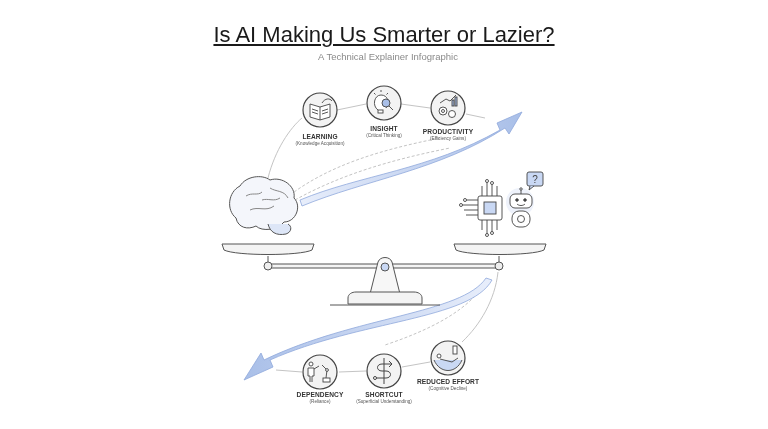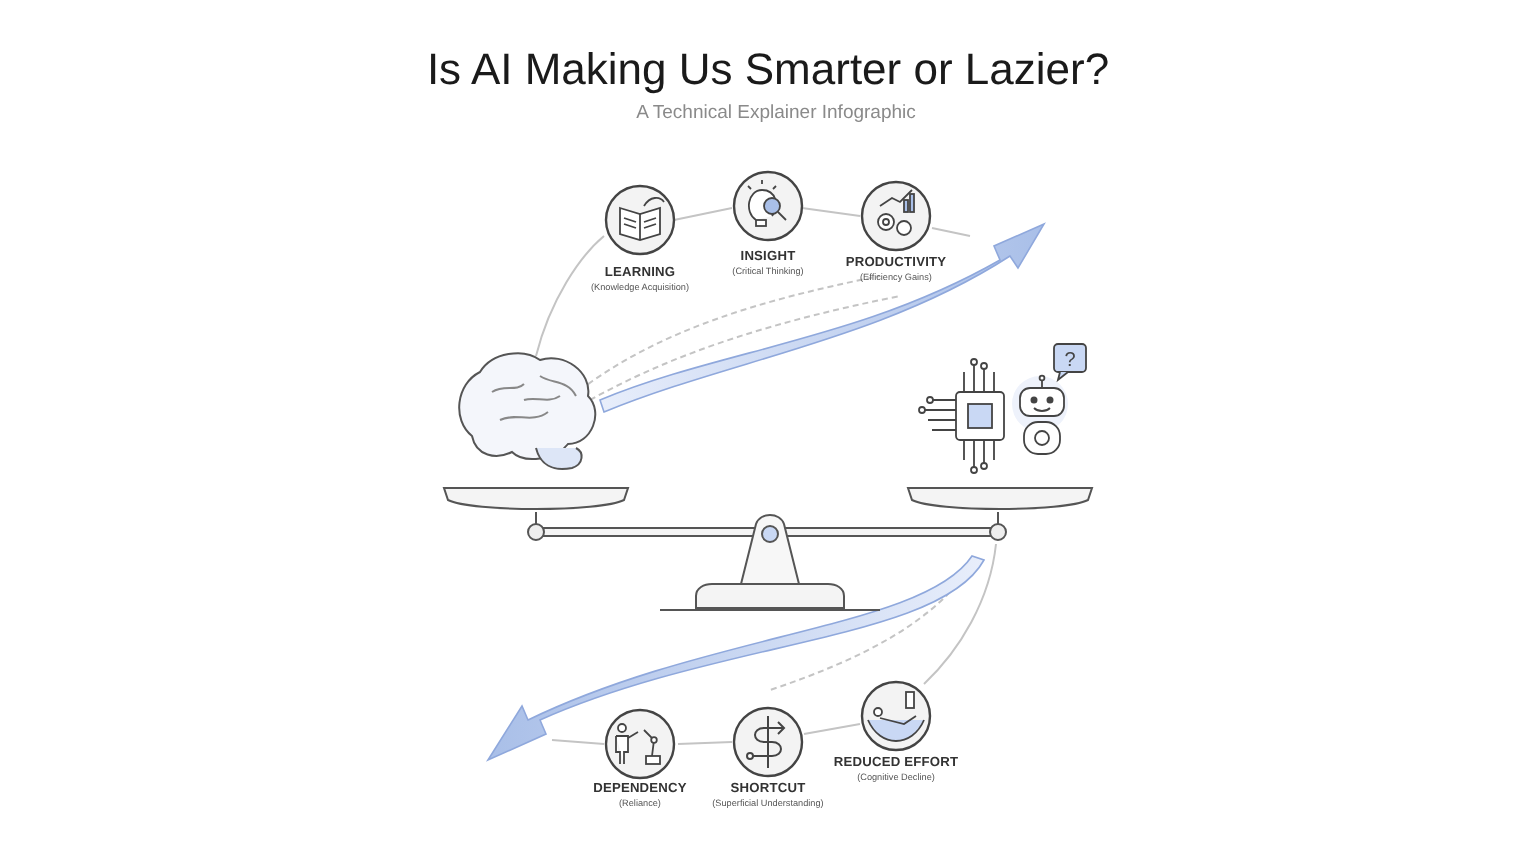--- a/index.html
+++ b/index.html
@@ -1,17 +1,17 @@
 <!DOCTYPE html>
 <html><head>
 <meta charset="utf-8">
 <style>
   html,body{margin:0;padding:0;background:#fff;}
   body{width:768px;height:429px;position:relative;overflow:hidden;font-family:"Liberation Sans",sans-serif;color:#222;}
-  .title{position:absolute;left:0;width:768px;top:22px;text-align:center;font-size:22px;color:#1a1a1a;}
+  .title{position:absolute;left:0;width:768px;top:22px;text-align:center;font-size:22px;color:#1a1a1a;text-decoration:underline;}
   .subtitle{position:absolute;left:4px;width:768px;top:51px;text-align:center;font-size:9.5px;color:#8a8a8a;}
   svg.main{position:absolute;left:0;top:0;}
   .node{position:absolute;text-align:center;width:110px;}
   .node .lbl{font-weight:bold;font-size:6.6px;color:#333;letter-spacing:0.1px;}
   .node .sub{font-size:4.6px;color:#555;margin-top:1px;}
 </style>
 </head>
 <body>
 
 <div class="title">Is AI Making Us Smarter or Lazier?</div>

